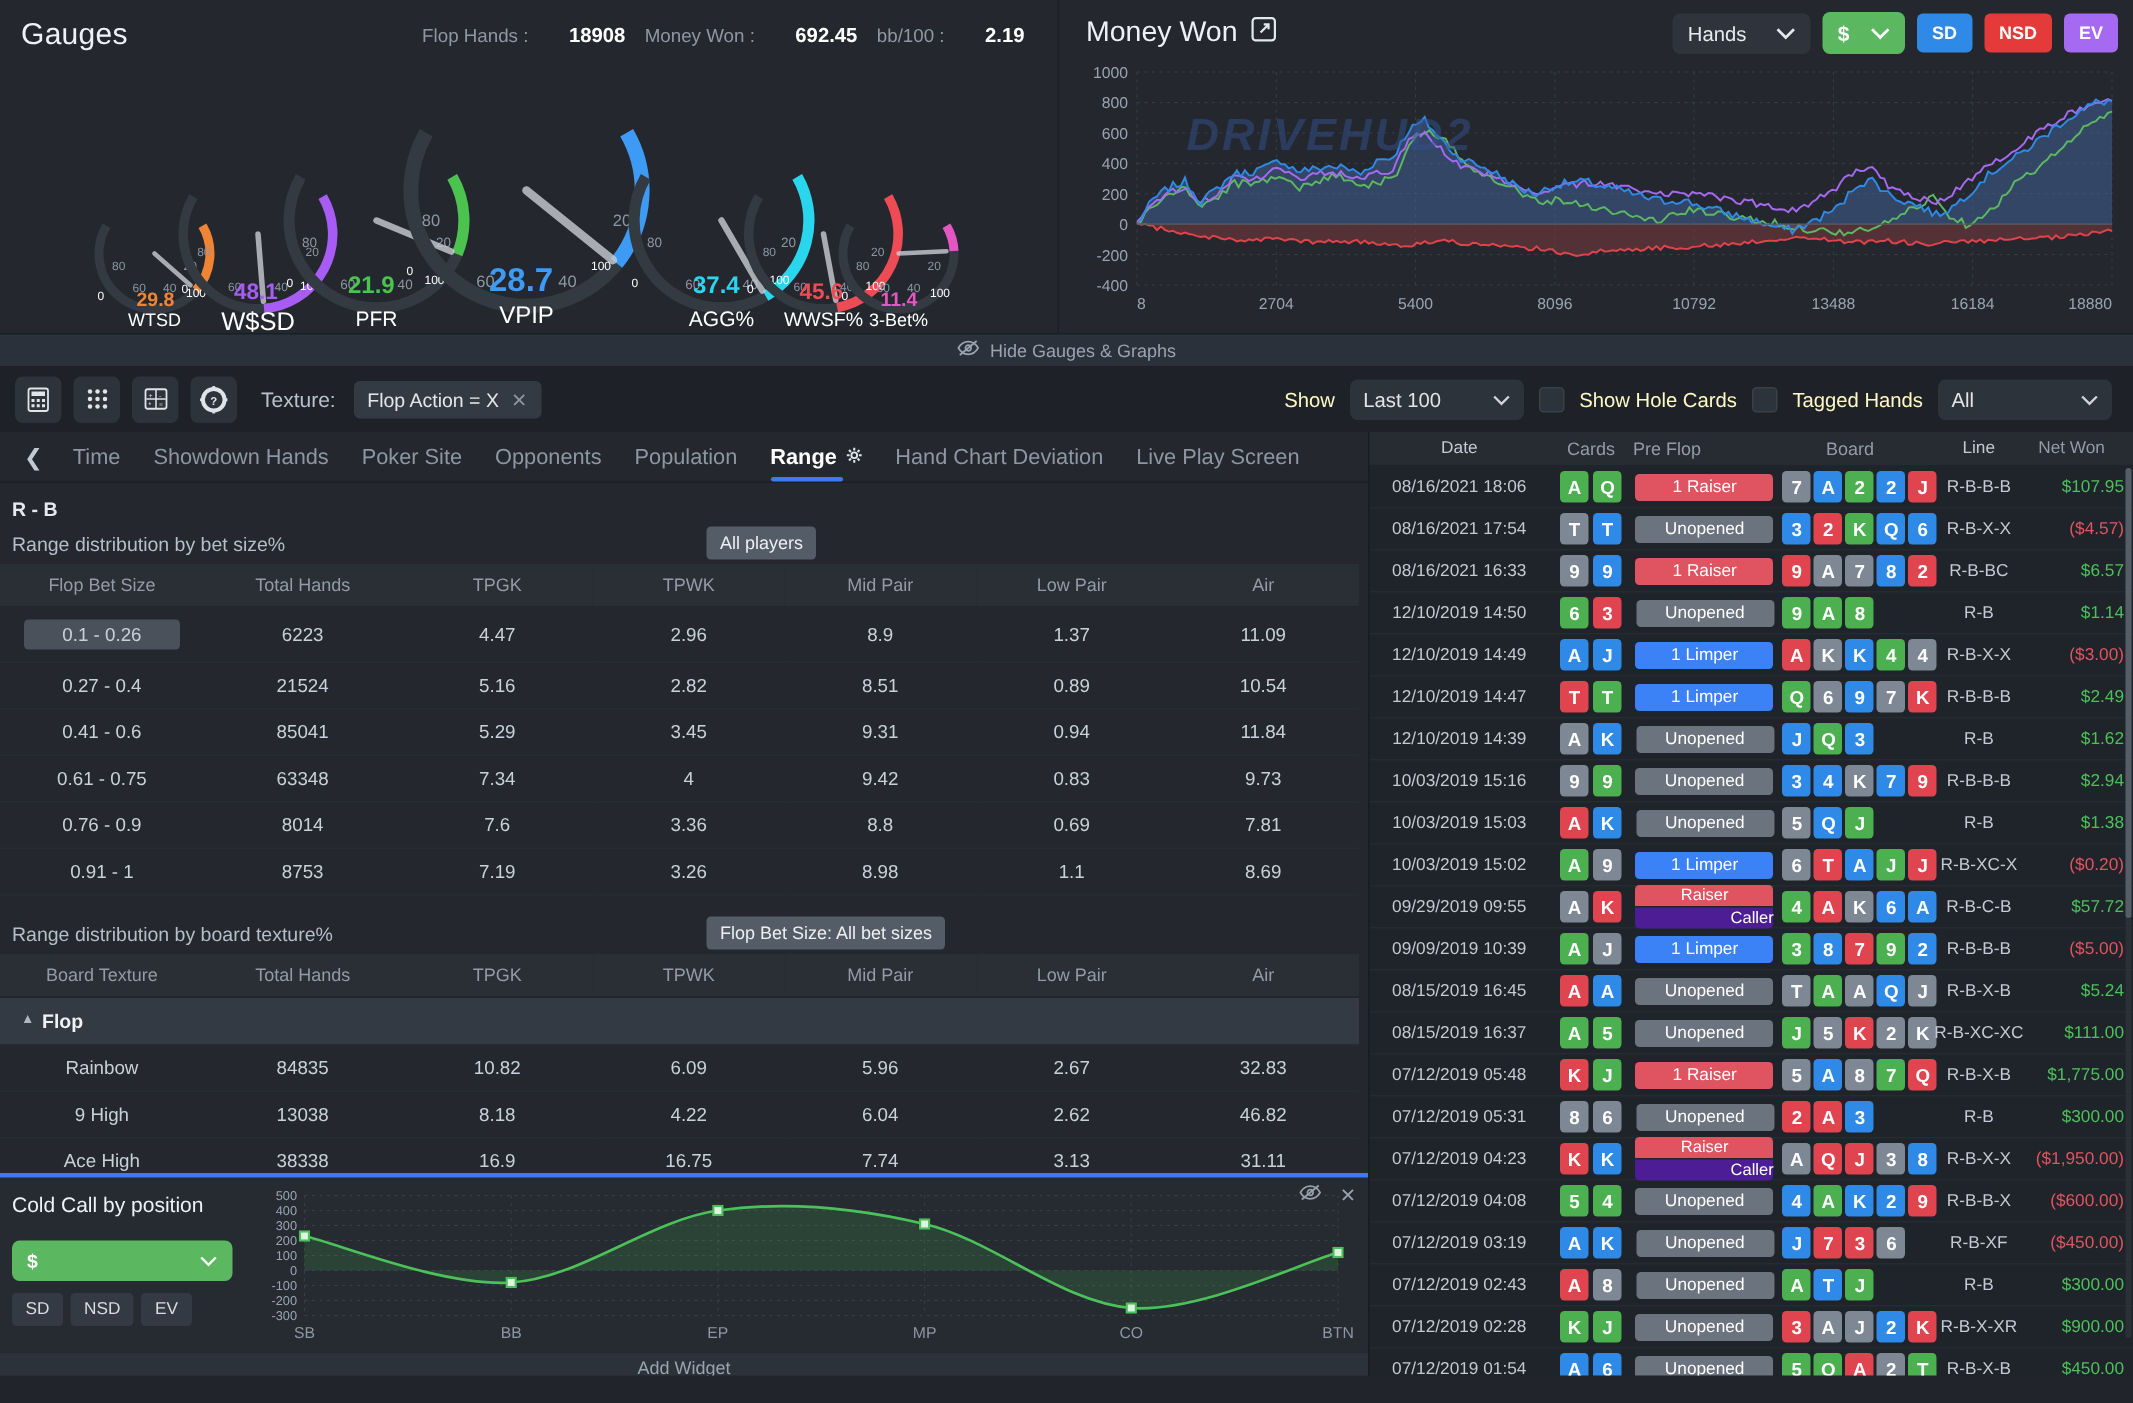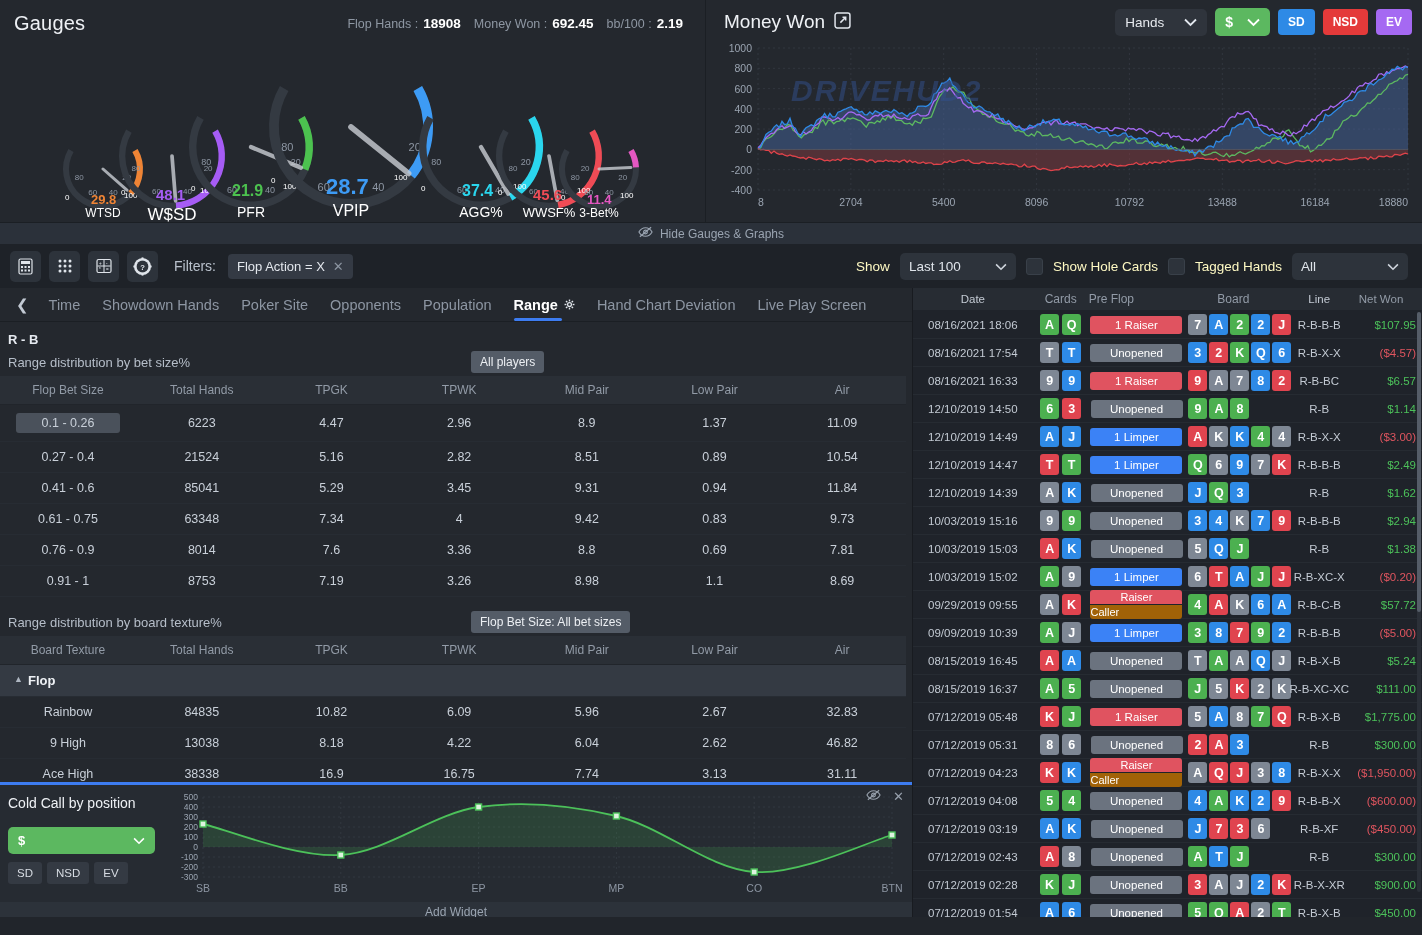--- a/index.html
+++ b/index.html
@@ -21,21 +21,21 @@
     border-right: 1px solid #1b1f24;
   }
   .gauges-head {
     display: flex; align-items: center;
     padding: 9px 14px 0 14px;
     height: 38px;
   }
   .gauges-title { font-size: 20px; color: #eef1f5; font-weight: 400; letter-spacing:.2px;}
   .gauges-stats { margin-left: auto; display:flex; align-items: baseline; gap: 5px; font-size: 12.5px;}
   .gauges-stats .lbl { color: #8e97a3; }
-  .gauges-stats .val { color: #ffffff; font-weight: bold; font-size: 13.5px; margin-right: 8px;}
+  .gauges-stats .val { color: #ffffff; font-weight: bold; font-size: 13.5px; margin-right: 8px; margin-left: 22px;}
 
   .gauge-strip { position: relative; height: 182px; }
   .gauge {
     position: absolute;
     bottom: 0;
   }
   .gauge svg { display:block; overflow: visible;}
   .gauge .gv {
     position: absolute; font-weight: bold; white-space: nowrap;
   }
@@ -210,21 +210,21 @@
 
   .pre-tag {
     border-radius:3px; color:#fff; font-size:11.5px;
     padding:3px 0; width:92px; text-align:center;
   }
   .pre-raiser { background:#e05360; }
   .pre-limper { background:#3b82f6; }
   .pre-unop   { background:#6b737f; }
   .pre-stack  { display:flex; flex-direction:column; gap:1px;}
   .pre-stack .t1 { background:#e05360; border-radius:3px 3px 0 0; color:#fff; font-size:11px; width:92px; text-align:center; padding:1px 0;}
-  .pre-stack .t2 { background:#a16207; border-radius:0 0 3px 3px; color:#fff; font-size:11px; width:92px; text-align:left; padding:1px 0;}
+  .pre-stack .t2 { background:#4c1d95; border-radius:0 0 3px 3px; color:#fff; font-size:11px; width:92px; text-align:right; padding:1px 0;}
   .pos { color:#4cc15a; }
   .neg { color:#e0555f; }
 
   .scrollbar {
     position:absolute; right:1px; top:24px; width:4px; height:580px; background:#2b3038; border-radius:2px;
   }
   .scrollbar i { display:block; width:4px; height:300px; background:#555d68; border-radius:2px;}
 </style>
 </head>
 <body>
@@ -489,21 +489,21 @@
           <circle cx="10" cy="10" r="6.2" fill="#2d333b"></circle>
           <g fill="#dfe4ea">
             <rect x="9" y="0.4" width="2" height="3"></rect>
             <rect x="9" y="16.6" width="2" height="3"></rect>
             <rect x="0.4" y="9" width="3" height="2"></rect>
             <rect x="16.6" y="9" width="3" height="2"></rect>
           </g>
           <text x="10" y="13.5" text-anchor="middle" fill="#dfe4ea" font-size="8" font-family="Liberation Sans, sans-serif" font-weight="bold">?</text>
         </svg>
     </div>
-    <span class="tb-label">Filters:</span>
+    <span class="tb-label">Texture:</span>
     <div class="filter-chip">
       <span>Flop Action = X</span>
       <span class="x">✕</span>
     </div>
 
     <div class="tb-right">
       <span class="t">Show</span>
       <div class="sel-sm" style="min-width:116px">
         <span>Last 100</span>
         <span>

